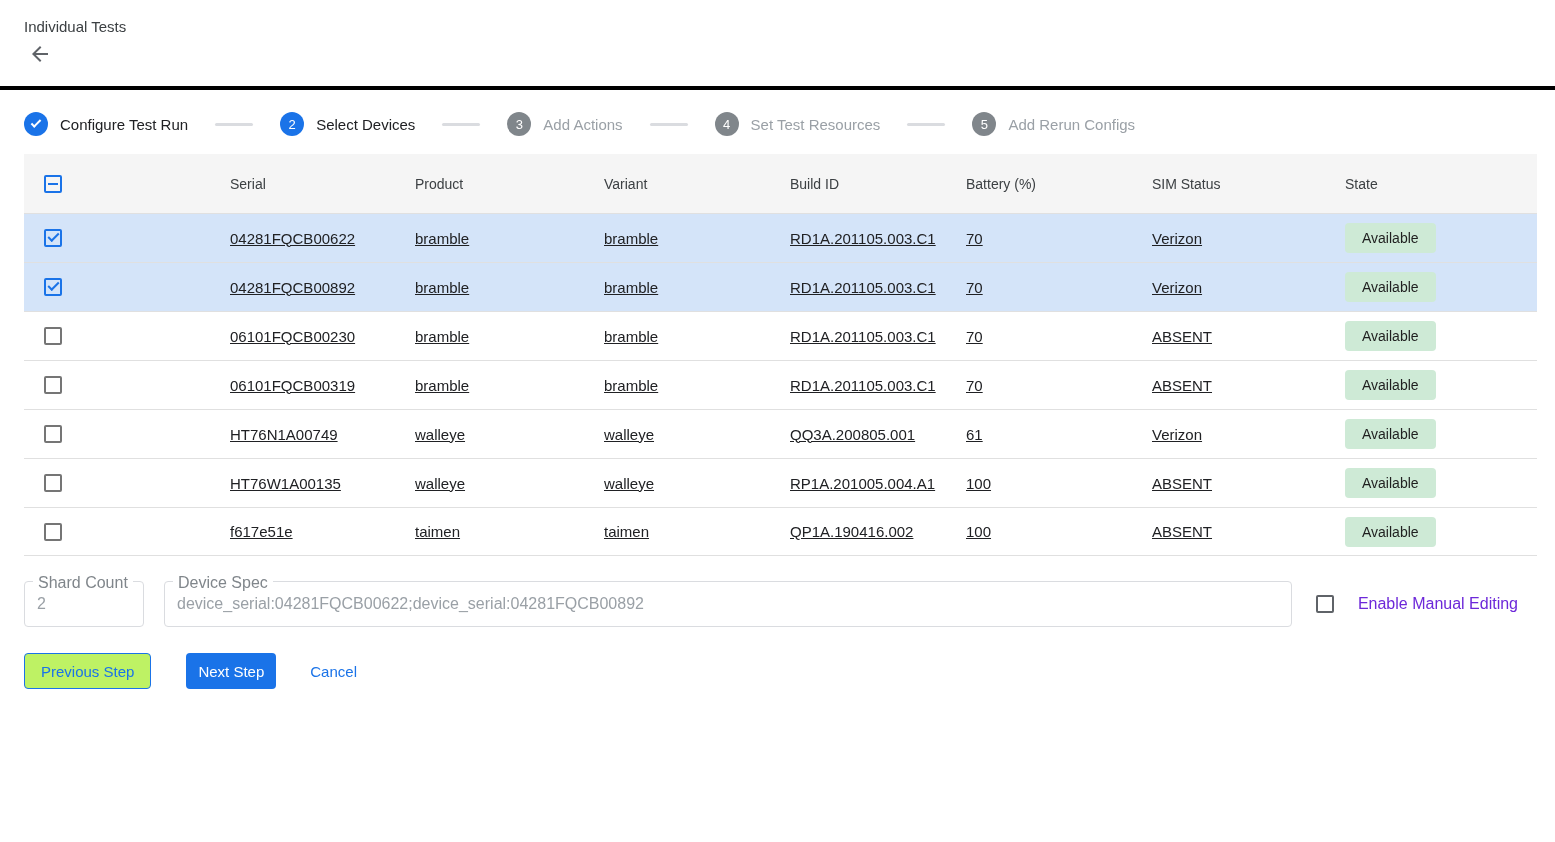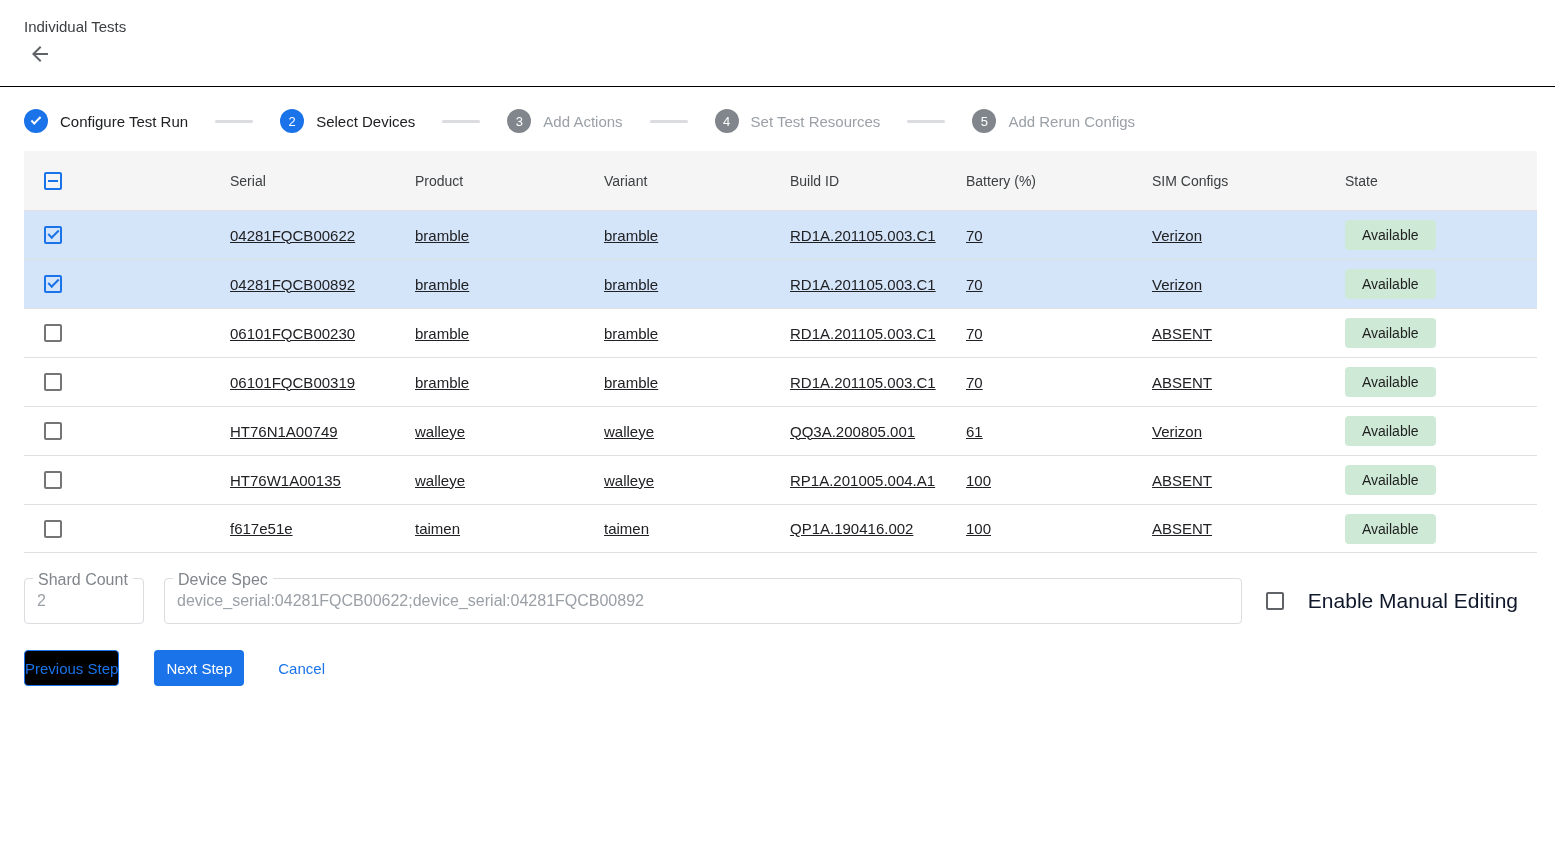--- a/index.html
+++ b/index.html
@@ -10,21 +10,21 @@
     --pending-gray:#80868b;
     --border-gray:#e0e0e0;
   }
   *{box-sizing:border-box;}
   body{
     margin:0; background:#fff; color:#202124;
     font-family:"Liberation Sans", sans-serif;
     width:1555px; height:842px; overflow:hidden;
   }
   
-  .page-header{padding:18px 24px 20px; border-bottom:1px solid #000000;}
+  .page-header{padding:18px 24px 20px; border-bottom:4px solid #000000;}
   .breadcrumb{font-size:15px; color:#3c4043; margin:0 0 7px 0;}
   .title-row{display:flex; align-items:center;}
   .back-btn{background:none; border:none; padding:0; margin:0 18px 0 4px; cursor:pointer; display:flex; align-items:center;}
   .page-title{font-size:22px; font-weight:500; margin:0; color:#202124;}
   
   .stepper{display:flex; align-items:center; padding:22px 24px 0;gap:12px;}
   .step{display:flex; align-items:center;}
   .circle{
     width:24px; height:24px; border-radius:50%; background:var(--pending-gray);
     color:#fff; font-size:13px; font-weight:500;
@@ -62,25 +62,25 @@
   .chip{display:inline-block; background:var(--chip-bg); color:#1f1f1f; font-size:14px; padding:7px 17px; border-radius:4px;}
   
   .fields{display:flex; align-items:center; margin:25px 37px 0 24px;}
   .field{position:relative; border:1px solid #dadce0; border-radius:4px; height:46px; display:flex; align-items:center; padding:0 12px; background:#fff;}
   .field-label{position:absolute; top:-8px; left:8px; background:#fff; padding:0 5px; font-size:16px; color:#80868b; white-space:nowrap;}
   .field-value{color:#9aa0a6; font-size:16px; white-space:nowrap; overflow:hidden;}
   .field.shard{width:120px; flex:none;}
   .field.spec{flex:1; margin-left:20px;}
   .manual-edit{display:flex; align-items:center; margin-left:24px; flex:none; cursor:pointer;}
   .manual-edit .checkbox{border-color:#5f6368;}
-  .manual-edit-label{margin-left:24px; font-size:21px; color:#0f172a;}
+  .manual-edit-label{margin-left:24px; font-size:16px; color:#6d28d9;}
   
   .actions{display:flex; align-items:center; margin:26px 24px 0;}
   .btn{height:36px; border-radius:4px; font-size:15px; font-weight:500; font-family:"Liberation Sans",sans-serif; cursor:pointer;}
-  .btn-outline{border:1px solid var(--primary-blue); color:var(--primary-blue); background:#000000; padding:0 0;}
+  .btn-outline{border:1px solid var(--primary-blue); color:var(--primary-blue); background:#bef264; padding:0 16px;}
   .btn-primary{border:none; background:var(--primary-blue); color:#fff; padding:0 12px; margin-left:35px;}
   .btn-text{border:none; background:none; color:var(--primary-blue); padding:0 14px; margin-left:20px;}
 </style>
 </head>
 <body>
 
 <div class="page-header">
   <p class="breadcrumb">Individual Tests</p>
   <div class="title-row">
     <button class="back-btn">
@@ -123,21 +123,21 @@
 <div class="device-table">
   <div class="thead">
     <div class="cell cb">
         <span class="checkbox indeterminate"></span>
       </div>
     <div class="cell">Serial</div>
     <div class="cell">Product</div>
     <div class="cell">Variant</div>
     <div class="cell">Build ID</div>
     <div class="cell">Battery (%)</div>
-    <div class="cell">SIM Configs</div>
+    <div class="cell">SIM Status</div>
     <div class="cell">State</div>
   </div>
 
   <div class="row selected">
     <div class="cell cb">
         <span class="checkbox checked"></span>
       </div>
     <div class="cell">04281FQCB00622</div>
     <div class="cell">bramble</div>
     <div class="cell">bramble</div>

